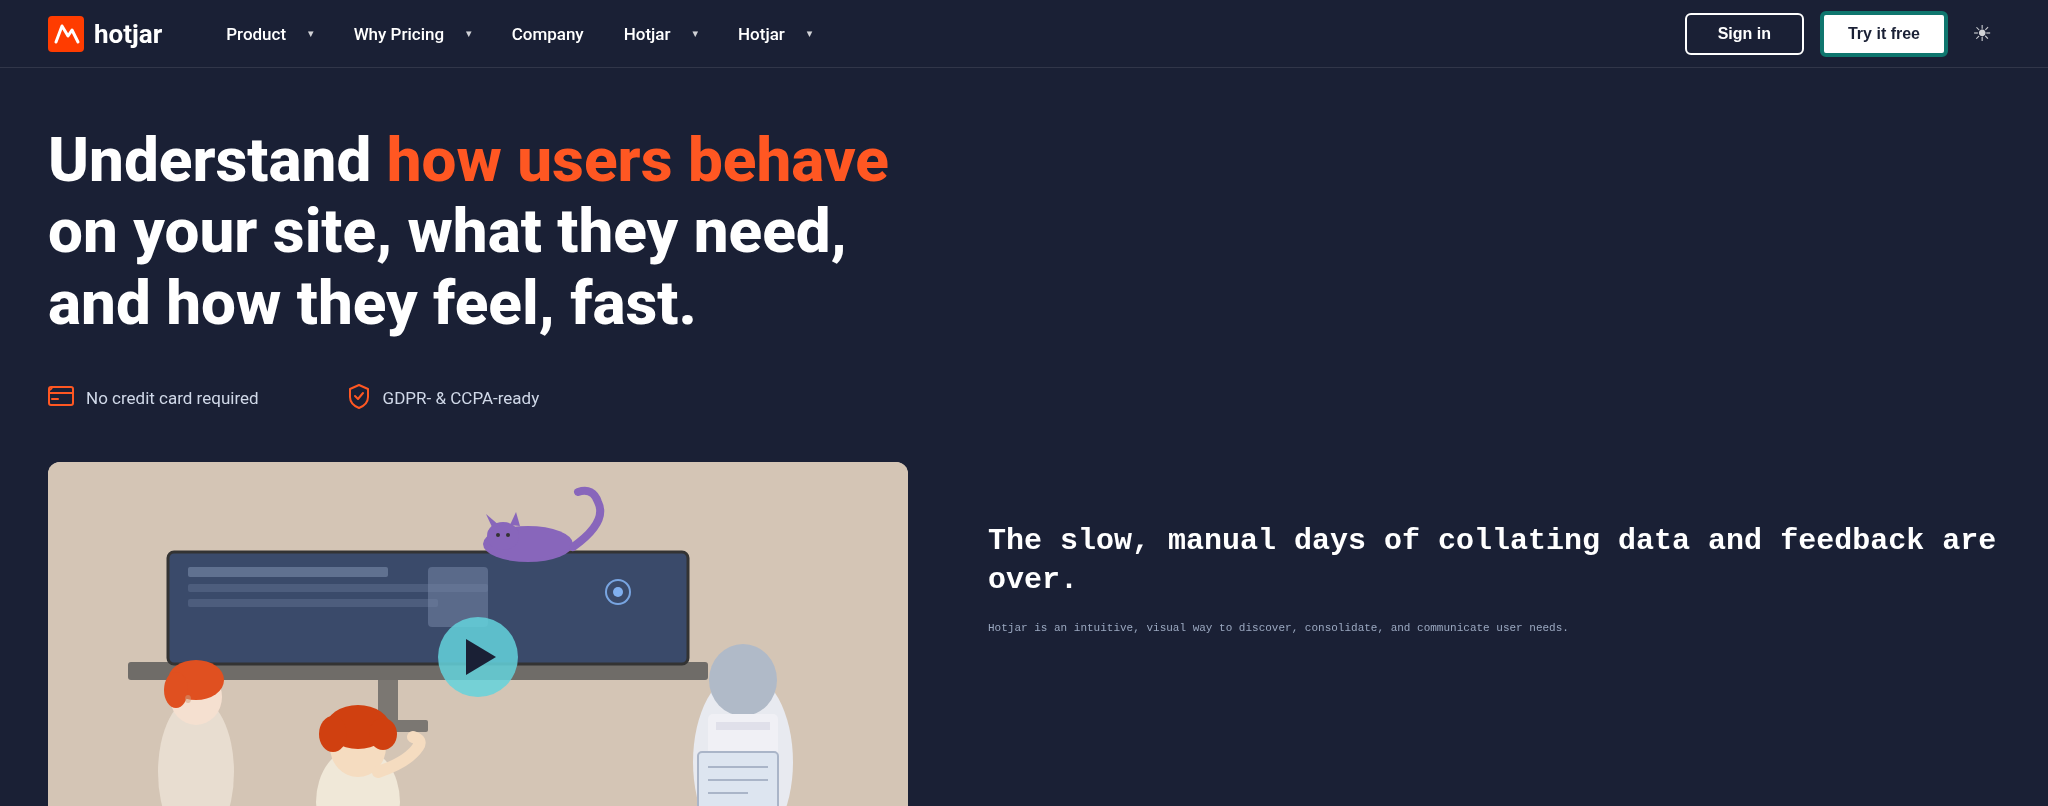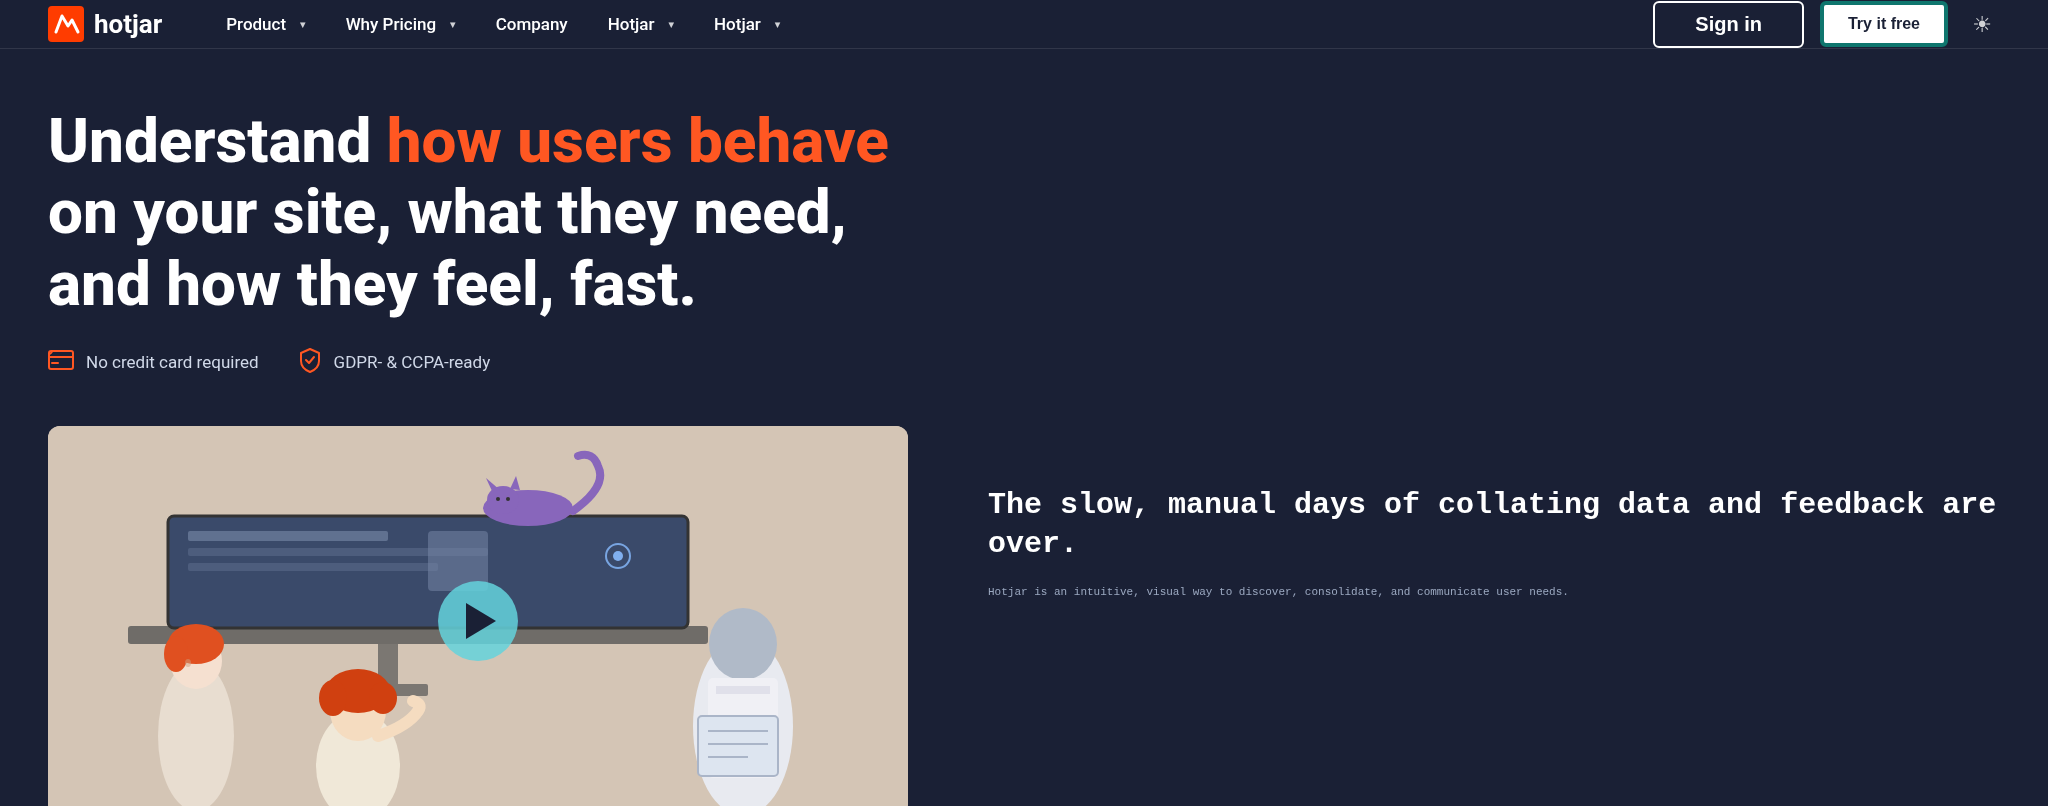--- a/index.html
+++ b/index.html
@@ -11,21 +11,21 @@
       width: 2048px;
       min-height: 806px;
       overflow-x: hidden;
     }
 
     
     nav {
       display: flex;
       align-items: center;
       padding: 0 48px;
-      height: 49px;
+      height: 68px;
       background-color: #1a2035;
       border-bottom: 1px solid rgba(255,255,255,0.1);
     }
 
     .logo {
       display: flex;
       align-items: center;
       gap: 10px;
       margin-right: 48px;
       text-decoration: none;
@@ -45,21 +45,21 @@
     .nav-links {
       display: flex;
       align-items: center;
       gap: 8px;
       flex: 1;
     }
 
     .nav-item {
       display: flex;
       align-items: center;
-      gap: 14px;
+      gap: 22px;
       padding: 8px 16px;
       color: #ffffff;
       font-size: 17px;
       font-weight: 500;
       cursor: pointer;
       border-radius: 6px;
       text-decoration: none;
     }
 
     .chevron {
@@ -67,25 +67,25 @@
       opacity: 0.8;
     }
 
     .nav-actions {
       display: flex;
       align-items: center;
       gap: 16px;
     }
 
     .btn-signin {
-      padding: 10px 40px;
+      padding: 10px 31px;
       border: 2px solid #ffffff;
       background: transparent;
       color: #ffffff;
-      font-size: 20px;
+      font-size: 16px;
       font-weight: 600;
       border-radius: 6px;
       cursor: pointer;
     }
 
     .btn-try {
       padding: 10px 24px;
       border: 4px solid #0f766e;
       background: #ffffff;
       color: #1a2035;
@@ -112,32 +112,32 @@
       padding: 56px 48px 0 48px;
       display: flex;
       flex-direction: column;
     }
 
     .hero-headline {
       font-size: 62px;
       font-weight: 800;
       line-height: 1.15;
       max-width: 900px;
-      margin-bottom: 28px;
+      margin-bottom: 45px;
       color: #ffffff;
     }
 
     .hero-headline .highlight {
       color: #ff5722;
     }
 
     .hero-badges {
       display: flex;
       align-items: center;
-      gap: 39px;
+      gap: 88px;
       margin-bottom: 48px;
     }
 
     .badge {
       display: flex;
       align-items: center;
       gap: 12px;
       font-size: 17px;
       color: #d0d8e8;
     }

